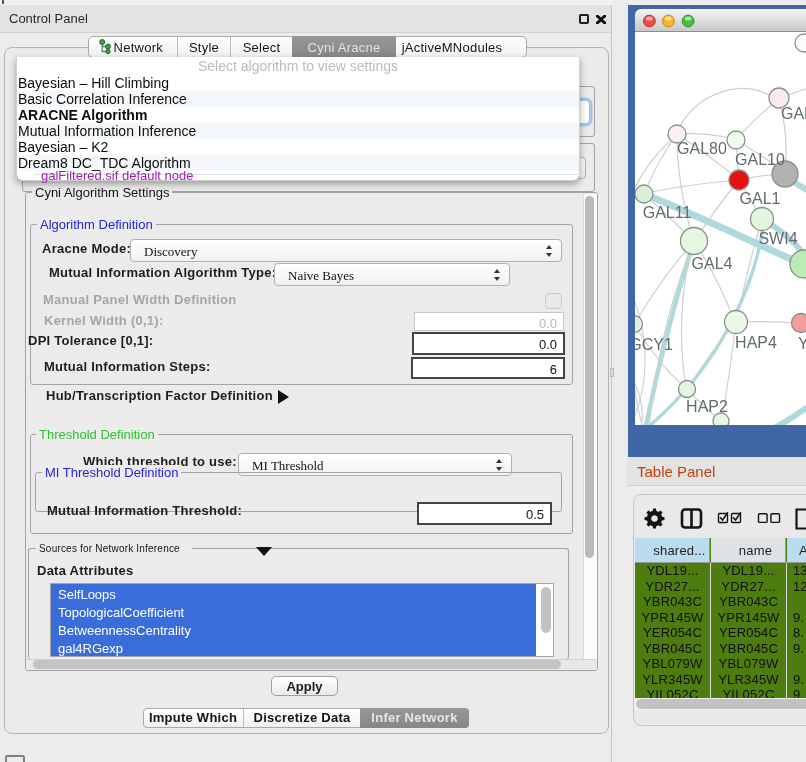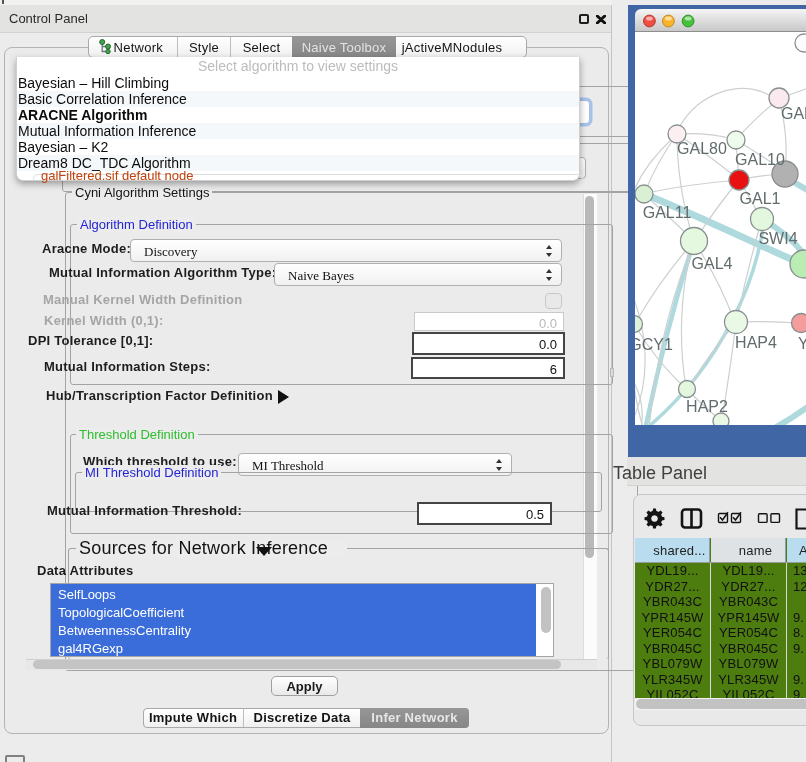--- a/index.html
+++ b/index.html
@@ -1,21 +1,21 @@
 <!DOCTYPE html>
 <html><head>
 <meta charset="utf-8">
 <style>
 * { margin:0; padding:0; box-sizing:border-box; }
 html,body { width:806px; height:762px; overflow:hidden; }
 body { font-family:"Liberation Sans", sans-serif; background:#ececec; position:relative; }
 .abs { position:absolute; }
 .lbl { font-size:13px; font-weight:bold; color:#1d1d1d; white-space:nowrap; letter-spacing:0.25px; }
 .dis { color:#a5a5a5; }
-.fs { border:1px solid #a3a3a3; border-radius:3px;margin-left:40px; }
+.fs { border:1px solid #a3a3a3; border-radius:3px; }
 .fsl { position:absolute; top:-8px; font-size:13px; background:#ececec; padding:0 3px; white-space:nowrap; line-height:15px;}
 .combo { background:linear-gradient(#ffffff,#f1f1f1); border:1px solid #b0b0b0; border-radius:4px; font-size:13px; color:#111; }
 .combo .tx { position:absolute; left:13px; top:3.5px;font-family:Liberation Serif, serif; }
 .step { position:absolute; right:8px; top:50%; width:7px; height:12px; margin-top:-6px; }
 .step:before { content:""; position:absolute; left:0; top:0; border-left:3.5px solid transparent; border-right:3.5px solid transparent; border-bottom:4.5px solid #333; }
 .step:after { content:""; position:absolute; left:0; bottom:0; border-left:3.5px solid transparent; border-right:3.5px solid transparent; border-top:4.5px solid #333; }
 .fld { background:#fff; font-size:13px; text-align:right; padding:3px 6px 0 0; }
 .seg { font-size:13px; color:#141414; text-align:center; letter-spacing:0.25px; }
 </style>
 </head>
@@ -40,53 +40,53 @@
     <path d="M3.2 4 L3.2 12.5 L7.5 12.5 M3.2 7.5 L7.5 7.5" stroke="#6a7886" stroke-width="1.3" fill="none"></path>
     <circle cx="3.2" cy="3" r="2.5" fill="#44a04a" stroke="#256d2a" stroke-width="1"></circle>
     <circle cx="9" cy="7.5" r="2.5" fill="#44a04a" stroke="#256d2a" stroke-width="1"></circle>
     <circle cx="9" cy="12.5" r="2.2" fill="#44a04a" stroke="#256d2a" stroke-width="1"></circle>
   </svg>
 <div class="abs" style="left:177px;top:37px;width:1px;height:20px;background:#bdbdbd;"></div>
 <div class="abs seg" style="left:178px;top:40px;width:52px;">Style</div>
 <div class="abs" style="left:230px;top:37px;width:1px;height:20px;background:#bdbdbd;"></div>
 <div class="abs seg" style="left:231px;top:40px;width:61px;">Select</div>
 <div class="abs" style="left:292px;top:36px;width:104px;height:22px;background:linear-gradient(#979797,#868686);"></div>
-<div class="abs seg" style="left:292px;top:40px;width:104px;color:#e3e3e3;">Naive Toolbox</div>
+<div class="abs seg" style="left:292px;top:40px;width:104px;color:#e3e3e3;">Cyni Aracne</div>
 <div class="abs seg" style="left:396px;top:40px;width:112px;">jActiveMNodules</div>
 
 <div class="abs fs" style="left:22px;top:86px;width:573px;height:51px;"></div>
 <div class="abs" style="left:300px;top:100px;width:290px;height:24px;background:#fff;border:1px solid #a8bede;border-radius:4px;box-shadow:0 0 0 2.5px rgba(110,160,235,.55);"></div>
 <div class="abs fs" style="left:22px;top:143px;width:573px;height:49px;"></div>
 <div class="abs combo" style="left:300px;top:157px;width:286px;height:22px;">
     <span class="step"></span>
   </div>
 <div class="abs" style="left:33px;top:174px;width:550px;height:7px;border:1px solid #dedede;border-bottom:none;border-radius:5px 5px 0 0;z-index:11;"></div>
-<div class="abs" style="left:41px;top:168px;font-size:13px;color:#c2410c;z-index:11;">galFiltered.sif default node</div>
+<div class="abs" style="left:41px;top:168px;font-size:13px;color:#a21caf;z-index:11;">galFiltered.sif default node</div>
 
 <div class="abs fs" style="left:25px;top:192px;width:573px;height:479px;">
   <span class="fsl" style="left:6px;color:#141414;">Cyni Algorithm Settings</span>
 </div>
 
 <div class="abs" style="left:583px;top:194px;width:14px;height:475px;background:#fbfbfb;border-left:1px solid #dcdcdc;"></div>
 <div class="abs" style="left:585px;top:196px;width:8.5px;height:362px;background:#b9b9b9;border-radius:5px;"></div>
 
 <div class="abs fs" style="left:30px;top:224px;width:543px;height:161px;">
   <span class="fsl" style="left:6px;color:#2424d2;">Algorithm Definition</span>
 </div>
 <div class="abs lbl" style="left:42px;top:241px;">Aracne Mode:</div>
 <div class="abs combo" style="left:130px;top:239px;width:432px;height:23px;">
     <span class="tx">Discovery</span>
     <span class="step"></span>
   </div>
 <div class="abs lbl" style="left:42px;top:265px;margin-left:7px;">Mutual Information Algorithm Type:</div>
-<div class="abs combo" style="left:274px;top:263px;width:288px;height:23px;">
+<div class="abs combo" style="left:274px;top:263px;width:236px;height:23px;">
     <span class="tx">Naive Bayes</span>
     <span class="step"></span>
   </div>
-<div class="abs lbl dis" style="left:43px;top:292px;">Manual Kernel Width Definition</div>
+<div class="abs lbl dis" style="left:43px;top:292px;">Manual Panel Width Definition</div>
 <div class="abs" style="left:545px;top:293px;width:17px;height:16px;background:#e9e9e9;border:1px solid #c8c8c8;border-radius:4px;"></div>
 <div class="abs lbl dis" style="left:44px;top:313px;">Kernel Width (0,1):</div>
 <div class="abs fld" style="left:414px;top:312px;width:150px;height:19px;border:1px solid #c9c9c9;color:#b9b9b9;">0.0</div>
 <div class="abs lbl" style="left:28px;top:333px;">DPI Tolerance [0,1]:</div>
 <div class="abs fld" style="left:412px;top:332px;width:153px;height:23px;border:2px solid #444;color:#111;">0.0</div>
 <div class="abs lbl" style="left:44px;top:359px;">Mutual Information Steps:</div>
 <div class="abs fld" style="left:411px;top:357px;width:154px;height:22px;border:2px solid #444;color:#111;">6</div>
 
 <div class="abs lbl" style="left:46px;top:388px;">Hub/Transcription Factor Definition</div>
 <div class="abs" style="left:278px;top:390px;width:0;height:0;border-top:7px solid transparent;border-bottom:7px solid transparent;border-left:11px solid #111;"></div>
@@ -99,21 +99,21 @@
     <span class="tx">MI Threshold</span>
     <span class="step"></span>
   </div>
 <div class="abs fs" style="left:35px;top:472px;width:527px;height:40px;">
   <span class="fsl" style="left:6px;color:#2424d2;">MI Threshold Definition</span>
 </div>
 <div class="abs lbl" style="left:47px;top:503px;">Mutual Information Threshold:</div>
 <div class="abs fld" style="left:417px;top:502px;width:135px;height:23px;border:2px solid #444;color:#111;">0.5</div>
 
 <div class="abs fs" style="left:28px;top:548px;width:541px;height:111px;border-bottom:none;">
-  <span class="fsl" style="left:7px;color:#141414;font-size:18px;letter-spacing:0.2px;">Sources for Network Inference&nbsp;&nbsp;&nbsp;</span>
+  <span class="fsl" style="left:7px;color:#141414;font-size:10px;letter-spacing:0.2px;">Sources for Network Inference&nbsp;&nbsp;&nbsp;</span>
 </div>
 <div class="abs" style="left:256px;top:547px;width:0;height:0;border-left:8px solid transparent;border-right:8px solid transparent;border-top:9px solid #111;"></div>
 <div class="abs lbl" style="left:37px;top:563px;">Data Attributes</div>
 <div class="abs" style="left:50px;top:583px;width:504px;height:74px;background:#fff;border:1px solid #a5a5a5;"></div>
 <div class="abs" style="left:51px;top:584px;width:485px;height:72px;background:#3a6cda;"></div>
 <div class="abs" style="left:541px;top:587px;width:10px;height:46px;background:#c2c2c2;border-radius:5px;"></div>
 <div class="abs" style="left:58px;top:586px;font-size:13px;color:#fff;line-height:17.9px;">SelfLoops<br>TopologicalCoefficient<br>BetweennessCentrality<br>gal4RGexp</div>
 
 <div class="abs" style="left:26px;top:659px;width:571px;height:11px;background:#e8e8e8;border-top:1px solid #d0d0d0;"></div>
 <div class="abs" style="left:33px;top:660px;width:528px;height:9px;background:#c4c4c4;border-radius:5px;"></div>
@@ -217,21 +217,21 @@
     <text x="77" y="236.5" text-anchor="middle">GAL4</text>
     <text x="16" y="317.5" text-anchor="middle">GCY1</text>
     <text x="121" y="316" text-anchor="middle">HAP4</text>
     <text x="163" y="316.5">Y</text>
     <text x="72" y="379.5" text-anchor="middle">HAP2</text>
   </g>
 </svg>
 </div>
 
 <div class="abs" style="left:627px;top:457px;width:179px;height:29px;background:#e3e3e1;border-bottom:1px solid #d2d2d0;"></div>
-<div class="abs" style="left:613px;top:463px;font-size:18px;color:#404040;">Table Panel</div>
+<div class="abs" style="left:637px;top:463px;font-size:15px;color:#c2410c;">Table Panel</div>
 
 <div class="abs" style="left:633px;top:494px;width:180px;height:232px;background:#e9e9e9;border:1px solid #c6c6c6;border-radius:8px 0 0 8px;"></div>
 
 <svg class="abs" style="left:644px;top:508px;" width="165" height="22" viewBox="0 0 165 22">
   <g fill="#141414">
       <path d="M9.1 0.6 h2.8 l0.45 2.5 a7.6 7.6 0 0 1 2.1 0.87 l2.1 -1.45 l2 2 l-1.45 2.1 a7.6 7.6 0 0 1 0.87 2.1 l2.5 0.45 v2.8 l-2.5 0.45 a7.6 7.6 0 0 1 -0.87 2.1 l1.45 2.1 l-2 2 l-2.1 -1.45 a7.6 7.6 0 0 1 -2.1 0.87 l-0.45 2.5 h-2.8 l-0.45 -2.5 a7.6 7.6 0 0 1 -2.1 -0.87 l-2.1 1.45 l-2 -2 l1.45 -2.1 a7.6 7.6 0 0 1 -0.87 -2.1 l-2.5 -0.45 v-2.8 l2.5 -0.45 a7.6 7.6 0 0 1 0.87 -2.1 l-1.45 -2.1 l2 -2 l2.1 1.45 a7.6 7.6 0 0 1 2.1 -0.87 z M10.5 7.2 a3.3 3.3 0 1 0 0.01 0 z" fill-rule="evenodd"></path>
     </g>
   <g fill="none" stroke="#141414">
     <rect x="38" y="1.5" width="19" height="18" rx="3" stroke-width="2.6"></rect>
     <line x1="47.5" y1="1.5" x2="47.5" y2="19.5" stroke-width="2.6"></line>

